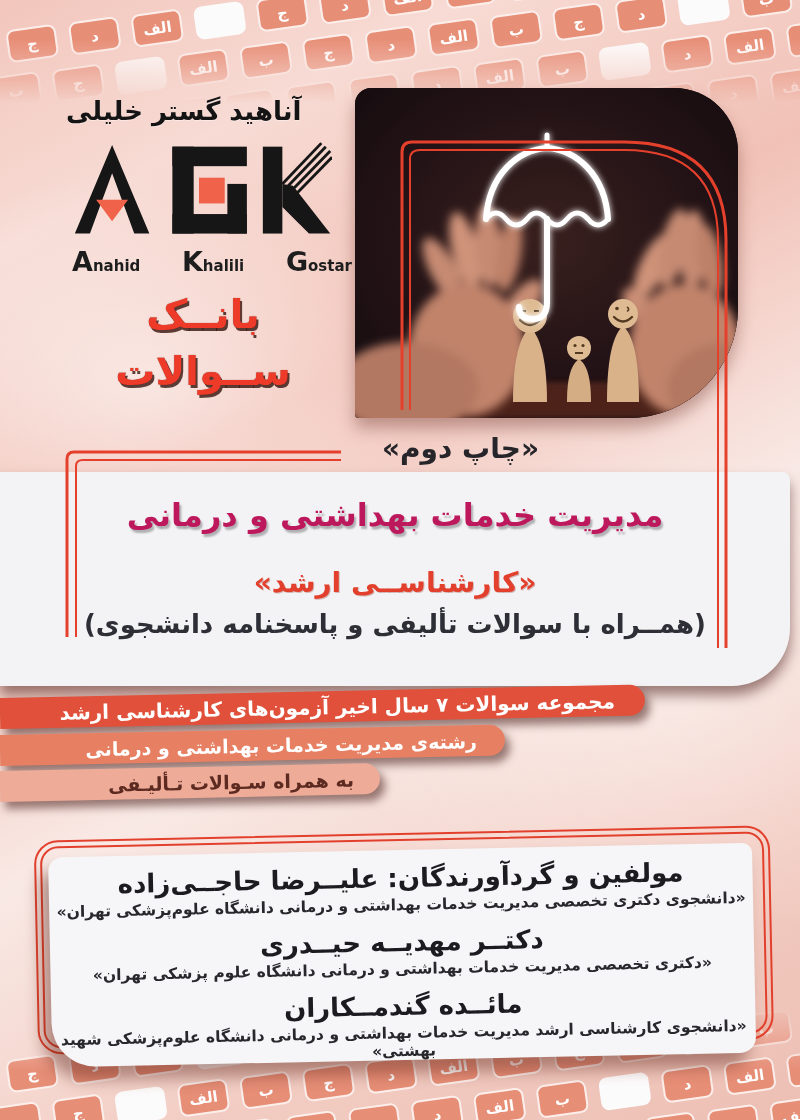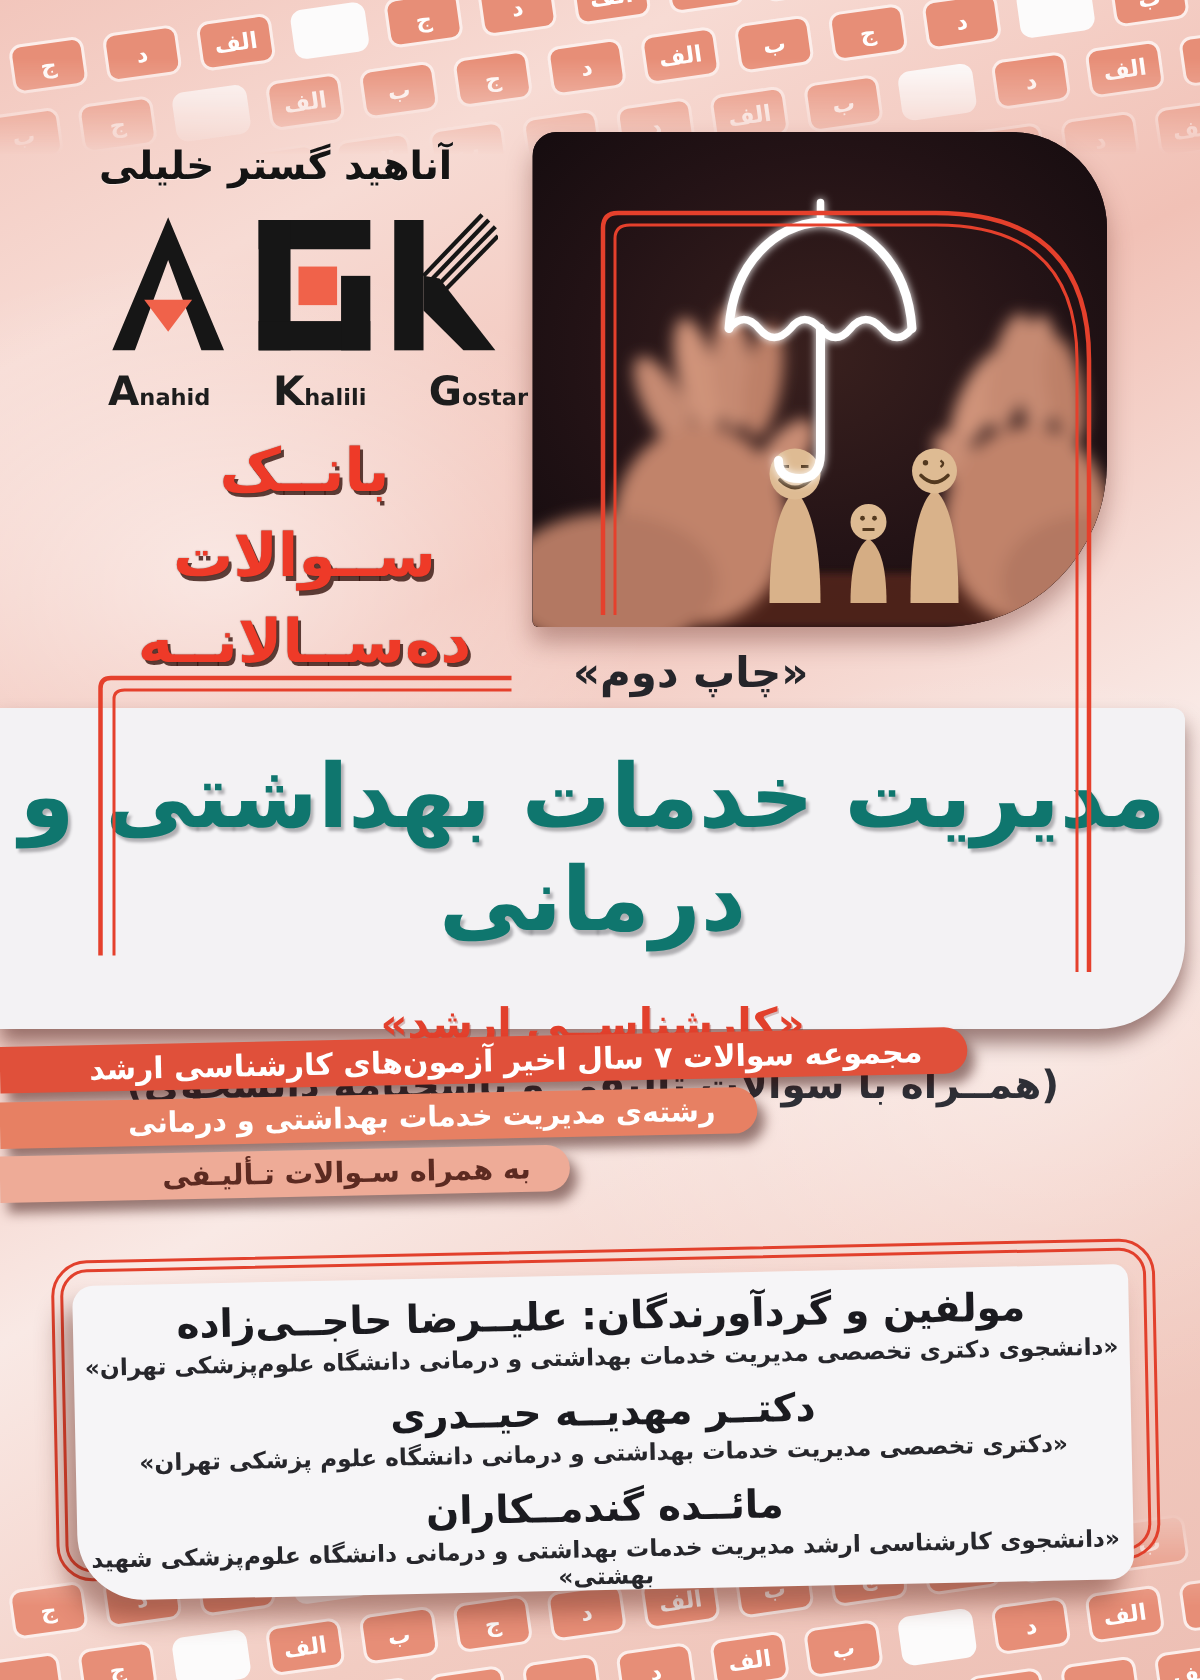--- a/index.html
+++ b/index.html
@@ -45,21 +45,21 @@
          background:var(--photo-bg,#1a1013);border-radius:16px 64px 110px 4px;overflow:hidden;
          box-shadow:0 10px 16px rgba(90,30,20,.35);}
   .photo svg{display:block;width:100%;height:100%;}
   
   .edition{position:absolute;left:343px;top:432px;width:196px;z-index:7;text-align:right;direction:rtl;
            font-size:28px;font-weight:bold;color:#25252a;}
   
   .title-panel{position:absolute;left:0;top:472px;width:790px;height:214px;z-index:2;
                background:var(--panel-bg,#f3f2f4);border-radius:0 8px 58px 0;
                box-shadow:0 9px 13px rgba(62,14,9,.5);text-align:center;direction:rtl;}
-  .book-title{padding-top:24px;font-size:59px;font-weight:bold;color:#0f766e;
+  .book-title{padding-top:24px;font-size:32px;font-weight:bold;color:#be185d;
               text-shadow:2px 3px 2px rgba(35,34,40,.32);}
   .degree{margin-top:32px;font-size:28px;font-weight:bold;color:var(--accent,#e2402c);
           text-shadow:1px 1px 0 rgba(120,20,10,.25);}
   .subtitle{margin-top:10px;font-size:26px;font-weight:bold;color:#2e2f36;}
   
   .ribbon{position:absolute;left:0;height:31px;z-index:3;border-radius:0 16px 16px 0;
           transform:rotate(-1.2deg);transform-origin:left center;direction:rtl;
           display:flex;align-items:center;justify-content:flex-start;
           font-weight:bold;box-shadow:5px 7px 8px rgba(55,12,8,.5);}
   .ribbon.r1{top:698px;width:645px;background:var(--ribbon1-bg,#e0503a);color:#fff;font-size:20px;padding-right:30px;box-sizing:border-box;}
@@ -264,21 +264,20 @@
     </svg>
     <div class="pub-en">
       <span class="en-word">Anahid</span>
       <span class="en-word">Khalili</span>
       <span class="en-word">Gostar</span>
     </div>
   </div>
 
   <div class="bank">
     <div>بانــک ســوالات</div>
-    <div>ده‌ســالانــه</div>
   </div>
 
   <div class="edition">«چاپ دوم»</div>
 
   <div class="title-panel">
     <div class="book-title">مدیریت خدمات بهداشتی و درمانی</div>
     <div class="degree">«کارشناســی ارشد»</div>
     <div class="subtitle">(همــراه با سوالات تألیفی و پاسخنامه دانشجوی)</div>
   </div>
 

